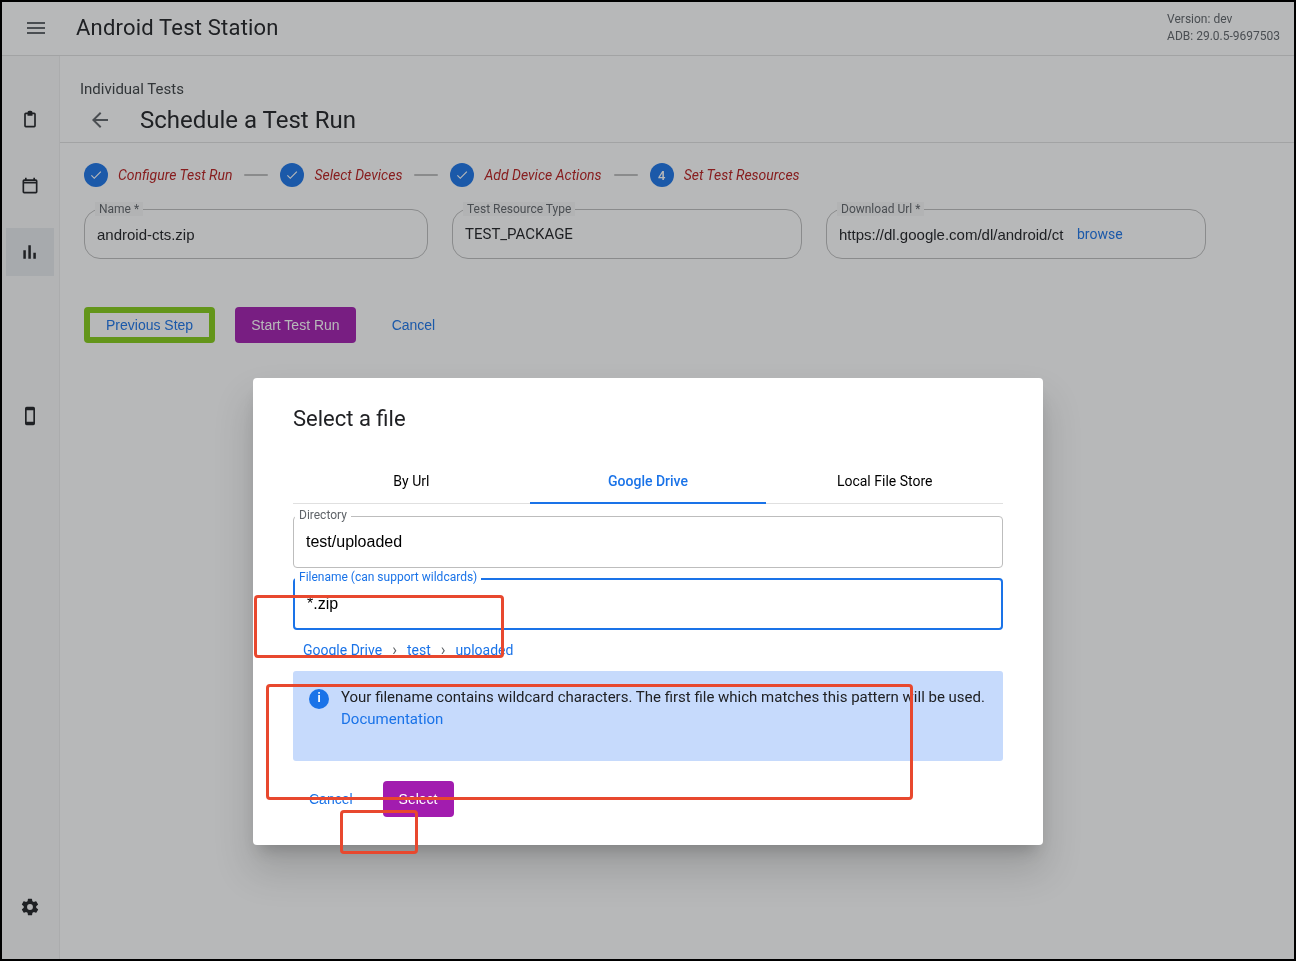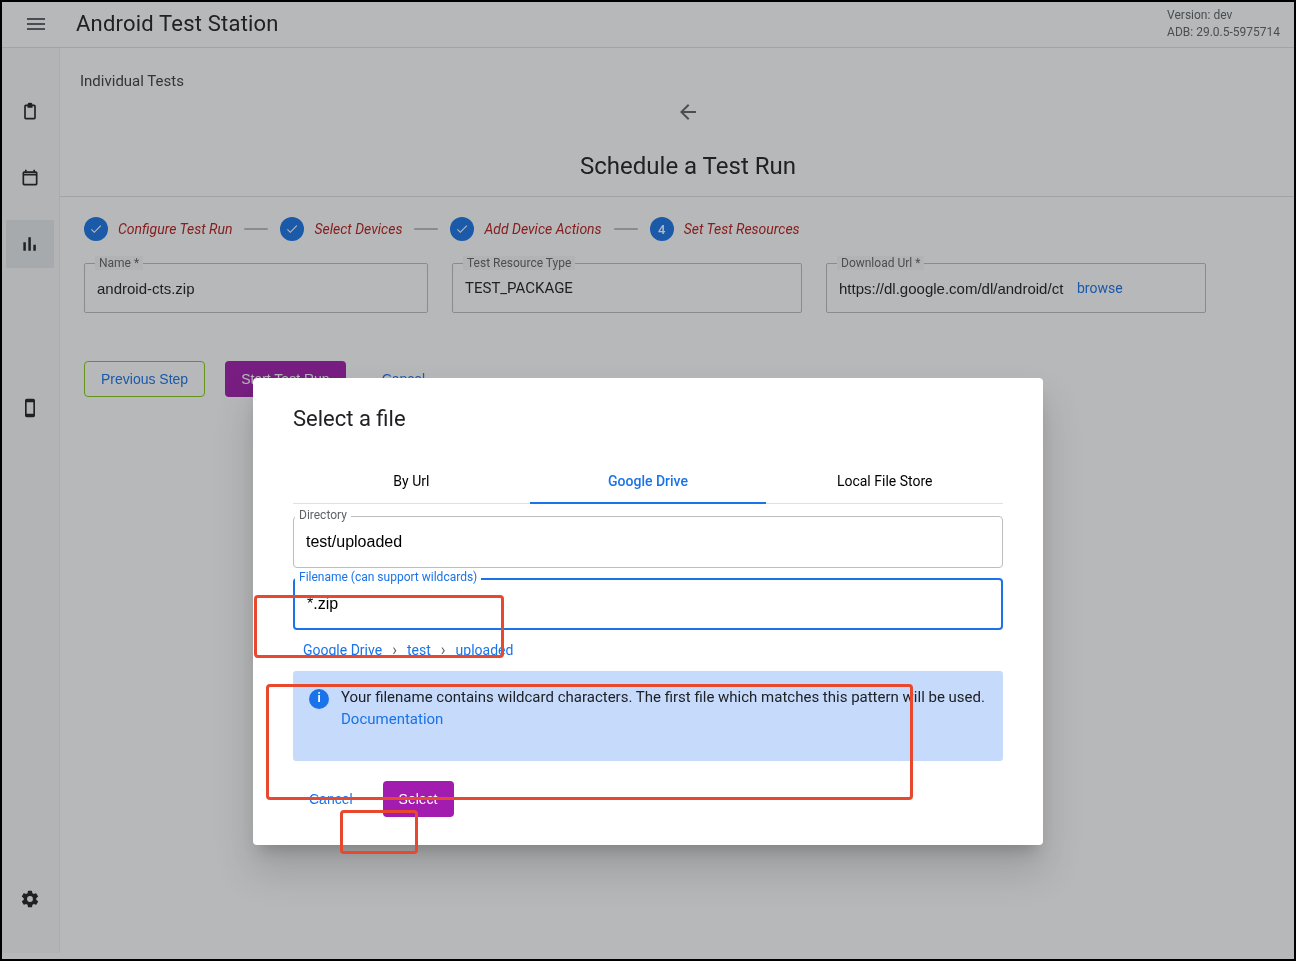--- a/index.html
+++ b/index.html
@@ -9,21 +9,21 @@
   color: #202124;
   width: 1296px;
   height: 961px;
   overflow: hidden;
   position: relative;
 }
 .screen-border { position:absolute; inset:0; border:2px solid #000; pointer-events:none; z-index:50; }
 
 
 .topbar {
-  height: 48px;
+  height: 56px;
   display: flex;
   align-items: center;
   padding: 0 16px;
   border-bottom: 1px solid #e0e0e0;
 }
 .menu-btn { width:40px; height:40px; display:flex; align-items:center; justify-content:center; border:none; background:none; cursor:pointer; border-radius:50%;}
 .app-title { font-size: 22px; font-weight:400; margin-left: 20px; letter-spacing:.2px; color:#202124;}
 .version-box { margin-left:auto; font-size:12px; color:#5f6368; line-height:1.35; text-align:left;}
 
 
@@ -41,50 +41,50 @@
   display:flex; align-items:center; justify-content:center;
   cursor:pointer;
 }
 .leftnav .navitem.active { background:#e8eaed; }
 .leftnav-spacer { flex:1; }
 
 .main {
   flex:1; padding: 24px 0 0 20px;
 }
 .crumb { font-size:15px; color:#3c4043; margin-bottom:2px; }
-.page-header { display:flex; align-items:center; gap:20px; margin-bottom:16px;flex-direction:column;}
+.page-header { display:flex; align-items:center; gap:20px; margin-bottom:2px;}
 .back-btn { width:40px; height:40px; display:flex; align-items:center; justify-content:center; border:none; background:none; cursor:pointer; border-radius:50%;}
 .page-title { font-size:24px; font-weight:400; color:#202124;}
 
 .divider { height:1px; background:#e0e0e0; margin:0 0 20px -20px;}
 
 
 .stepper { display:flex; align-items:center; gap:12px; margin-bottom:22px; padding-left:4px;}
 .step { display:flex; align-items:center; gap:10px; }
 .step-circle { width:24px; height:24px; border-radius:50%; background:#1a73e8; color:#fff; display:flex; align-items:center; justify-content:center; font-size:13px; font-weight:500;}
 .step-label { font-size:14px; color:#b91c1c;font-style:italic; }
 .step-connector { width:24px; height:2px; background:#bdbdbd; border-radius:1px;}
 
 
 .form-row { display:flex; gap:24px; padding-left:4px; }
 .outlined-field {
-  position:relative; border:1px solid #bdbdbd; border-radius:2px; height:50px;
+  position:relative; border:1px solid #bdbdbd; border-radius:16px; height:50px;
   display:flex; align-items:center; padding:0 12px; background:#fff0;
 }
 .field-label {
   position:absolute; top:-8px; left:10px; background:#fff; background:#f8f8f8;
   padding:0 4px; font-size:12px; color:#5f6368;
 }
 .field-value { font-size:15px; color:#202124; border:none; background:none; width:100%; outline:none;}
 .browse-link { color:#1a73e8; font-size:14px; cursor:pointer; margin-left:8px;}
 
 
 .action-row { display:flex; align-items:center; gap:20px; margin-top:48px; padding-left:4px;}
 .btn { height:36px; padding:0 16px; border-radius:4px; font-size:14px; font-weight:500; cursor:pointer; display:inline-flex; align-items:center; }
-.btn-outlined { border:1px solid #84cc16; color:#1a73e8; background:#fff;}
+.btn-outlined { border:6px solid #84cc16; color:#1a73e8; background:#fff;}
 .btn-raised { border:none; background:#a21caf; color:#fff;}
 .btn-text { border:none; background:none; color:#1a73e8;}
 
 
 .overlay {
   position:absolute; inset:0; background:rgba(32,33,36,0.32);
   z-index:10;
 }
 
 
@@ -140,21 +140,21 @@
 
 <div class="topbar">
   <button class="menu-btn">
     <svg class="ic24" viewBox="0 0 24 24">
         <path fill="#5f6368" d="M3 6h18v2H3zM3 11h18v2H3zM3 16h18v2H3z"></path>
       </svg>
   </button>
   <div class="app-title">Android Test Station</div>
   <div class="version-box">
     <div><span>Version:</span> <span>dev</span></div>
-    <div><span>ADB:</span> <span>29.0.5-5975714</span></div>
+    <div><span>ADB:</span> <span>29.0.5-9697503</span></div>
   </div>
 </div>
 
 <div class="below">
 
   <div class="leftnav">
     <div class="navitem">
       <svg class="ic20" viewBox="0 0 24 24">
           <path fill="#202124" d="M17 3h-2a2 2 0 0 0-2-2h-2a2 2 0 0 0-2 2H7a2 2 0 0 0-2 2v14a2 2 0 0 0 2 2h10a2 2 0 0 0 2-2V5a2 2 0 0 0-2-2zm-5 0h0zm5 16H7V5h2v2h6V5h2z"></path>
         </svg>

